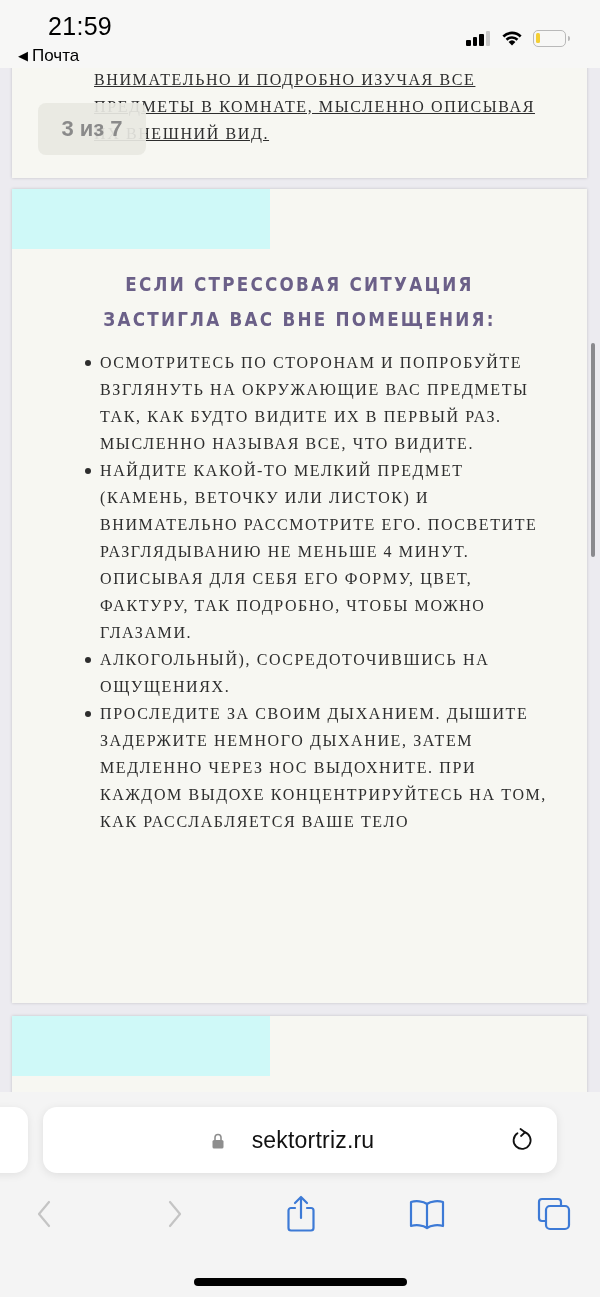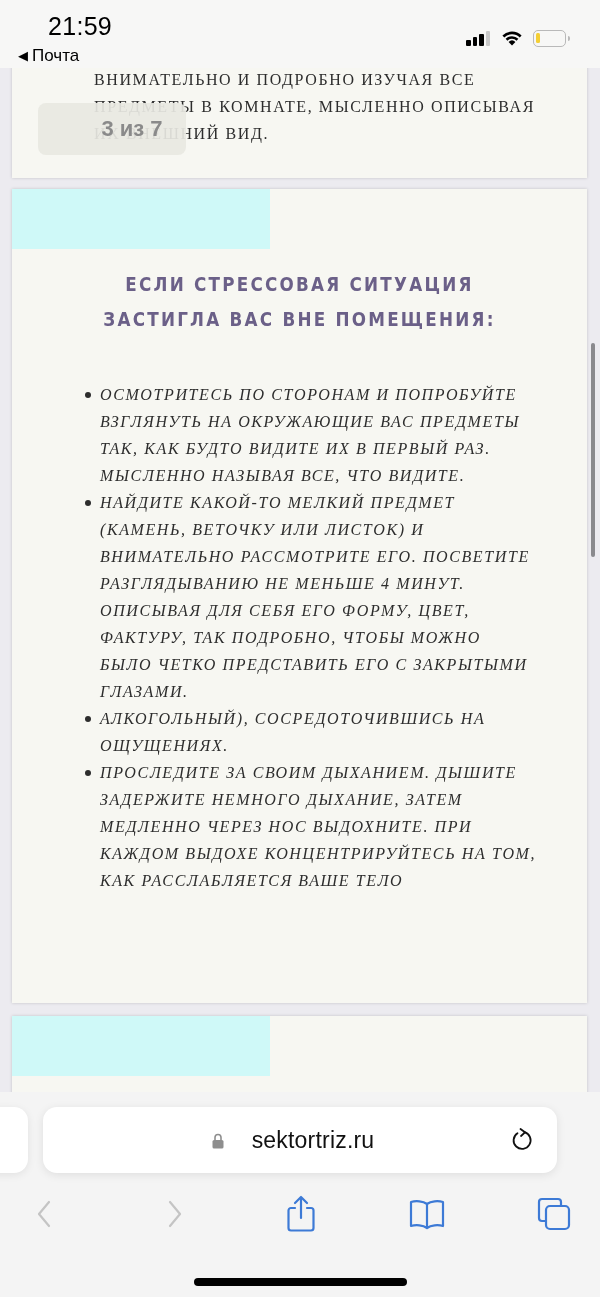--- a/index.html
+++ b/index.html
@@ -29,39 +29,39 @@
   .card-next { top:1016px; height:120px; }
   .cyan-block { position:absolute; left:0; top:0; width:258px; height:60px; background:#cff9f8; }
 
   .serif-text {
     font-family:"Liberation Serif", serif;
     color:#2d2d2d;
     text-transform:uppercase;
     letter-spacing:1.6px;
     font-size:16px;
   }
-  .top-lines { position:absolute; left:82px; top:26px; width:480px; }
+  .top-lines { position:absolute; left:82px; top:26px; width:480px;text-decoration:underline; }
   .top-lines div { height:27px; line-height:27px; white-space:nowrap; }
 
   .badge {
     position:absolute; left:38px; top:103px; width:108px; height:52px;
     background:rgba(232,232,226,0.92); border-radius:8px; z-index:4;
     color:#8a8a8a; font-size:22px; font-weight:700;
-    display:flex; align-items:center; justify-content:center;padding-left:40px;
+    display:flex; align-items:center; justify-content:center;
   }
 
   .heading {
     position:absolute; left:0; top:78px; width:575px; text-align:center;
     font-family:"DejaVu Sans", sans-serif; font-weight:700;
     font-size:19.5px; letter-spacing:2.6px; color:#6b6088;
     line-height:35px;
     transform:scaleX(0.86); transform-origin:center;
   }
 
-  .bullets { position:absolute; left:70px; top:192px; width:490px; margin:0; padding:0; list-style:none;font-style:italic; }
+  .bullets { position:absolute; left:70px; top:160px; width:490px; margin:0; padding:0; list-style:none; }
   .bullets li { position:relative; padding-left:18px; }
   .bullets li .line { display:block; height:27px; line-height:27px; white-space:nowrap; }
   .bullets li .dot { position:absolute; left:3px; top:11px; width:6px; height:6px; border-radius:50%; background:#2d2d2d; }
 
   .scrollbar { position:absolute; left:591px; top:343px; width:4px; height:214px; background:#8a8a8e; border-radius:2px; z-index:6; }
 
   
   .safari-bottom { position:absolute; left:0; top:1092px; width:600px; height:205px; background:#f4f4f4; z-index:5; }
   .side-pill { position:absolute; left:-20px; top:15px; width:48px; height:66px; background:#fff; border-radius:14px; box-shadow:0 2px 8px rgba(0,0,0,0.08); }
   .address-pill { position:absolute; left:43px; top:15px; width:514px; height:66px; background:#fff; border-radius:14px; box-shadow:0 2px 10px rgba(0,0,0,0.09); }
@@ -126,21 +126,20 @@
         <span class="line">МЫСЛЕННО НАЗЫВАЯ ВСЕ, ЧТО ВИДИТЕ.</span>
       </li>
       <li>
         <span class="dot"></span>
         <span class="line">НАЙДИТЕ КАКОЙ-ТО МЕЛКИЙ ПРЕДМЕТ</span>
         <span class="line">(КАМЕНЬ, ВЕТОЧКУ ИЛИ ЛИСТОК) И</span>
         <span class="line">ВНИМАТЕЛЬНО РАССМОТРИТЕ ЕГО. ПОСВЕТИТЕ</span>
         <span class="line">РАЗГЛЯДЫВАНИЮ НЕ МЕНЬШЕ 4 МИНУТ.</span>
         <span class="line">ОПИСЫВАЯ ДЛЯ СЕБЯ ЕГО ФОРМУ, ЦВЕТ,</span>
         <span class="line">ФАКТУРУ, ТАК ПОДРОБНО, ЧТОБЫ МОЖНО</span>
-        <span class="line">БЫЛО ЧЕТКО ПРЕДСТАВИТЬ ЕГО С ЗАКРЫТЫМИ</span>
         <span class="line">ГЛАЗАМИ.</span>
       </li>
       <li>
         <span class="dot"></span>
         <span class="line">АЛКОГОЛЬНЫЙ), СОСРЕДОТОЧИВШИСЬ НА</span>
         <span class="line">ОЩУЩЕНИЯХ.</span>
       </li>
       <li>
         <span class="dot"></span>
         <span class="line">ПРОСЛЕДИТЕ ЗА СВОИМ ДЫХАНИЕМ. ДЫШИТЕ</span>

